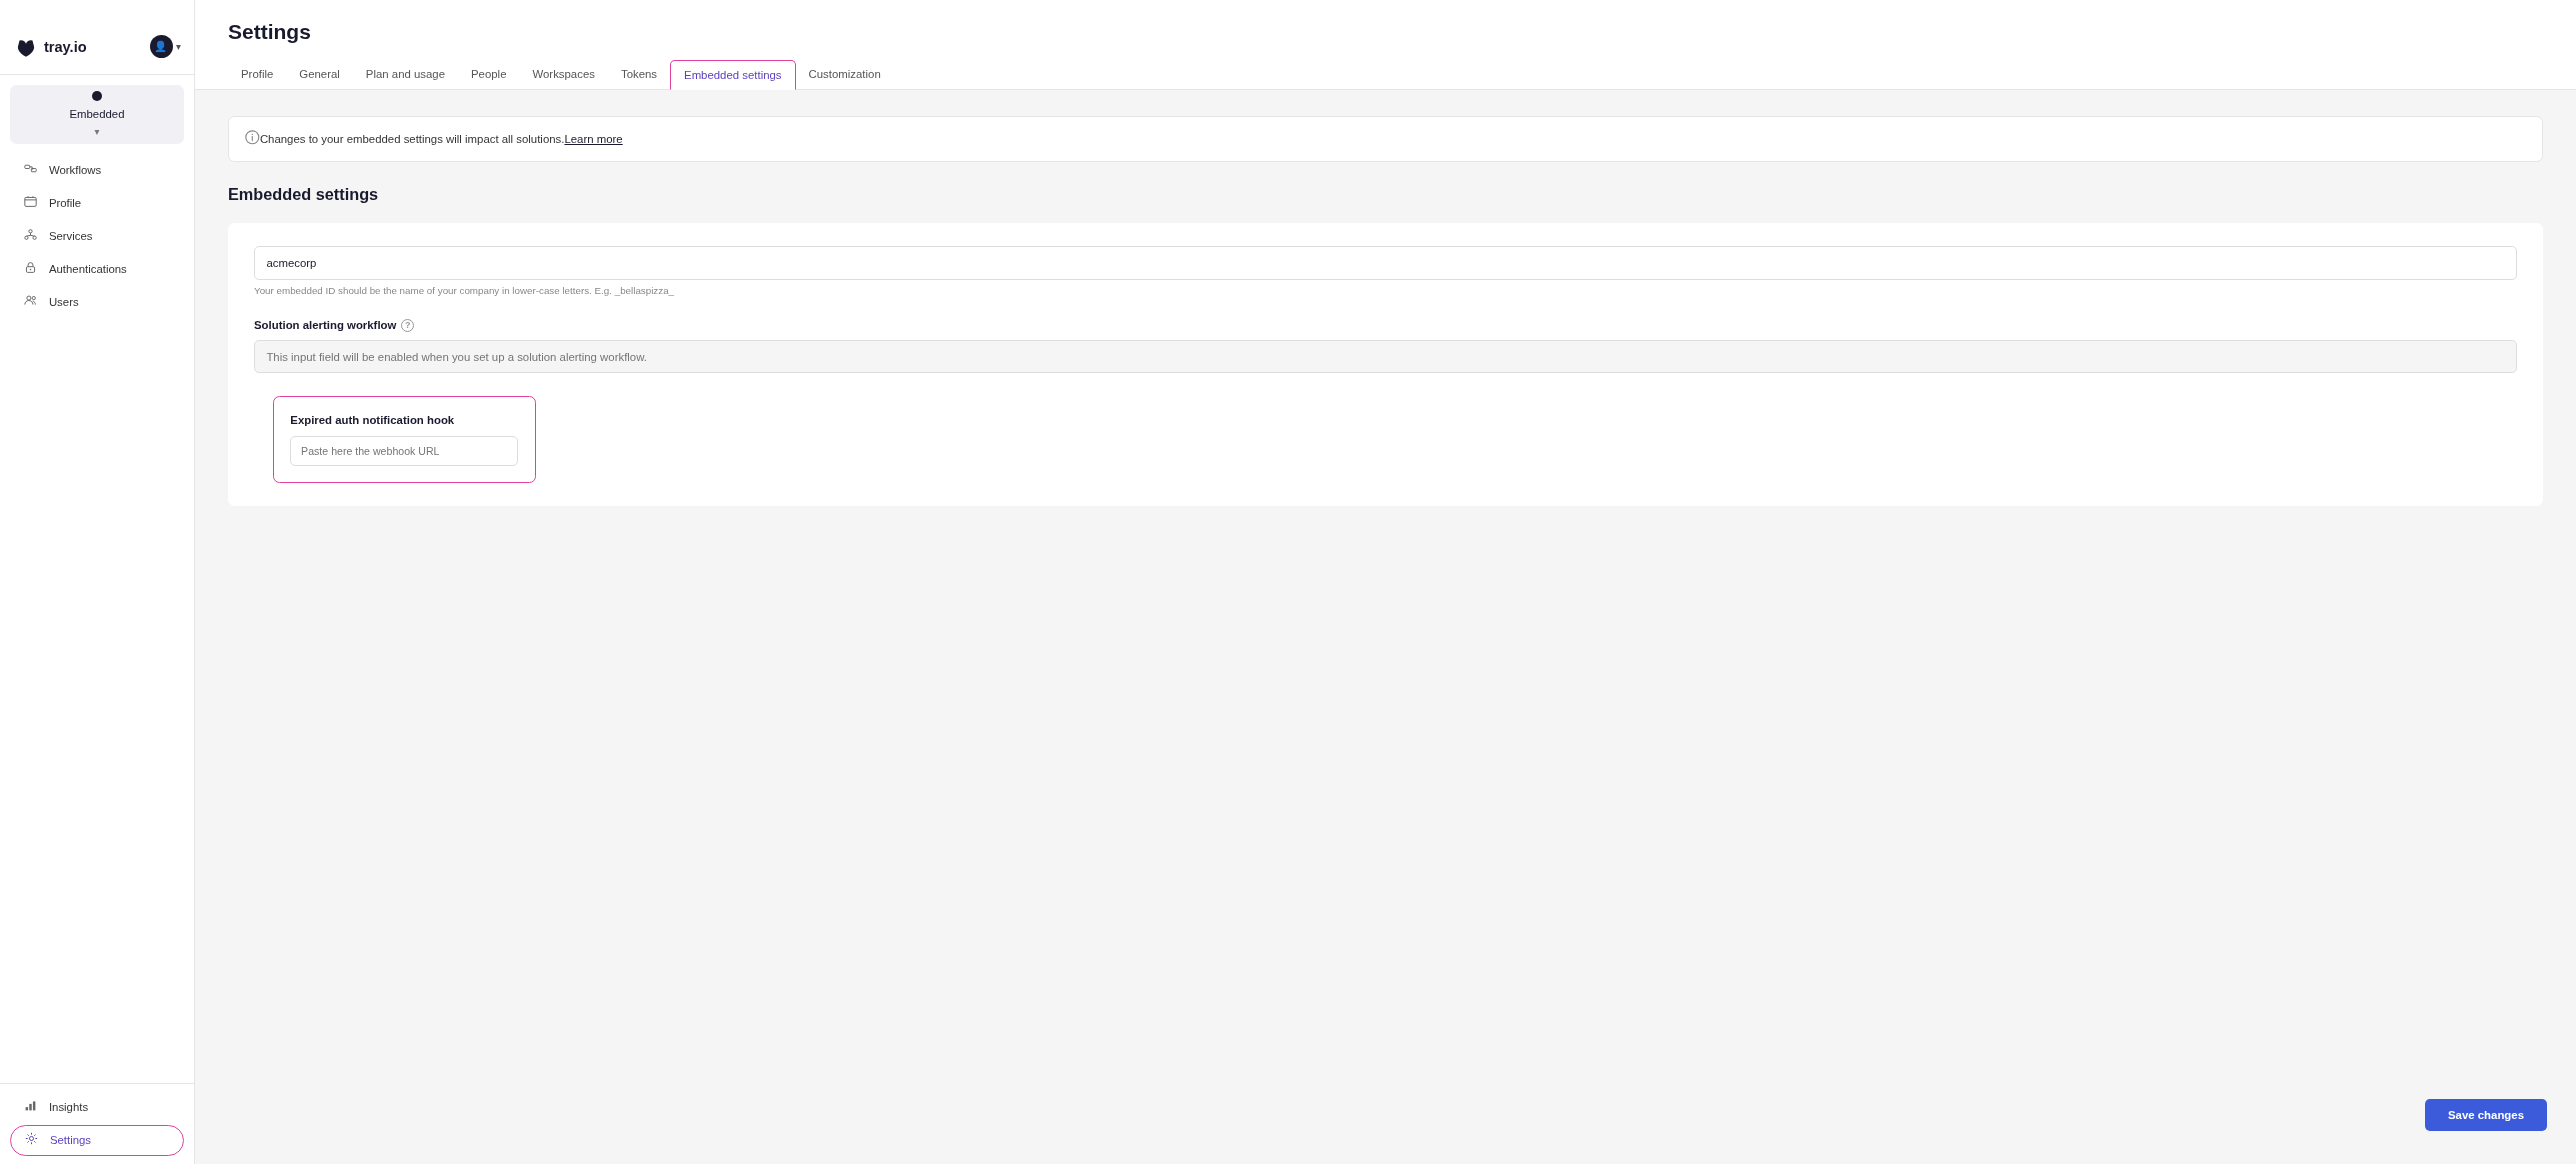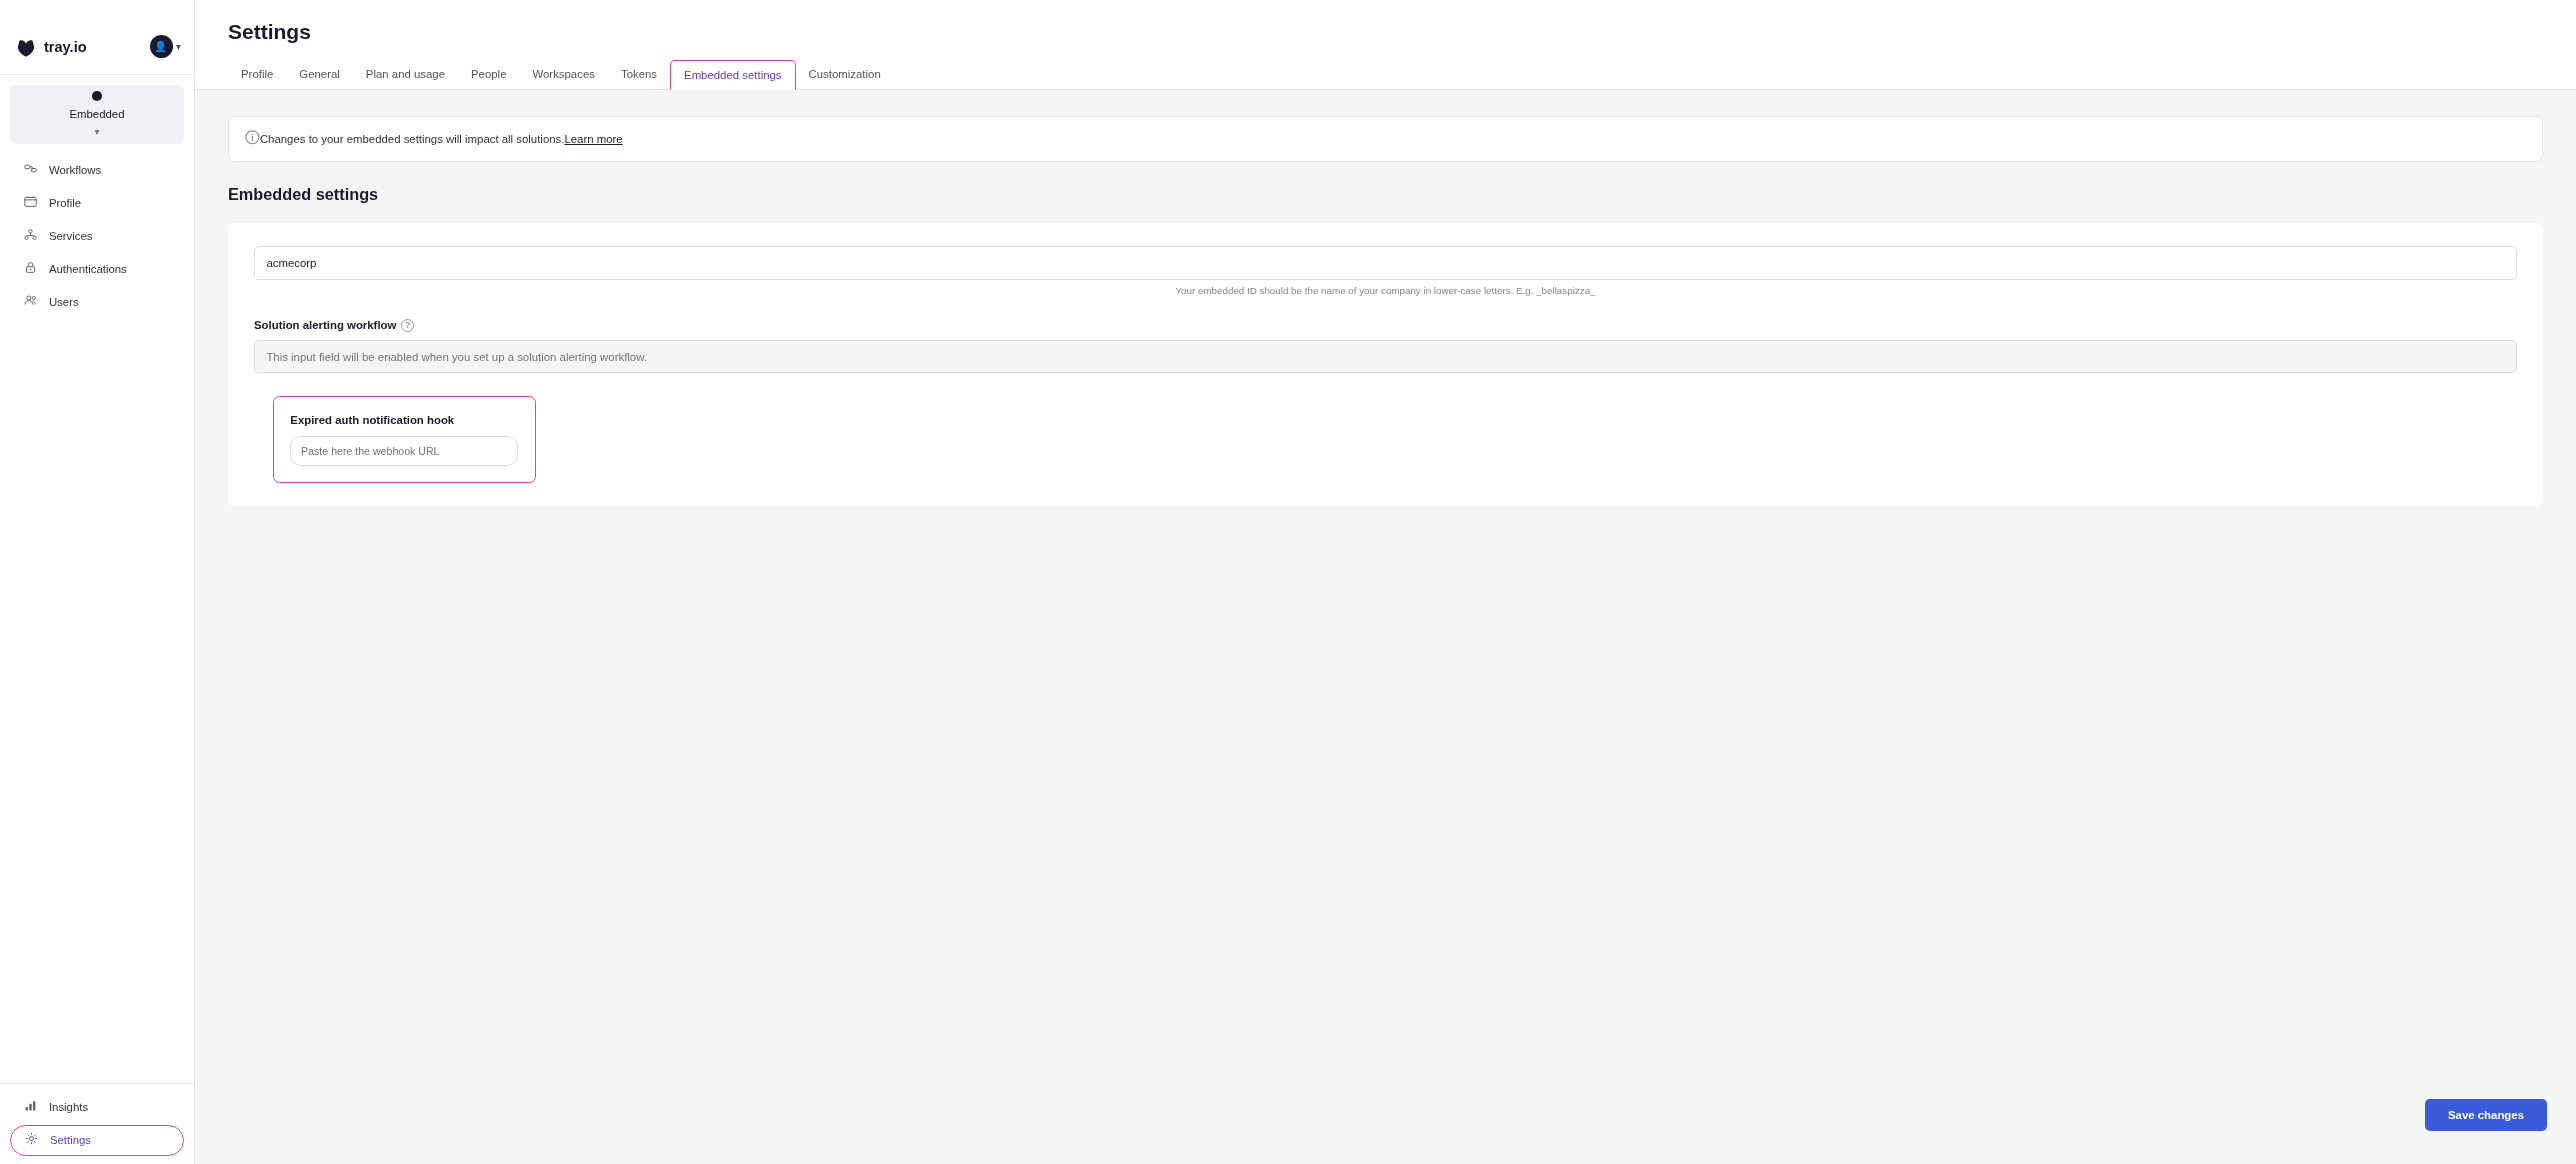--- a/index.html
+++ b/index.html
@@ -222,21 +222,20 @@
       padding: 9.8px 11.4px;
       font-size: 11.4px;
       color: #1a1a2e;
       outline: none;
       background: #fff;
     }
     .field-hint {
       margin-top: 4.9px;
       font-size: 9.8px;
       color: #888;
-      text-align: center;
     }
     .field-input.disabled {
       background: #f5f5f5;
       color: #aaa;
       cursor: not-allowed;
     }
 
     .highlighted-box {
       border: 1.6px solid #e040a0;
       border-radius: 6.5px;
@@ -244,21 +243,21 @@
       display: inline-block;
       min-width: 260px;
       margin-left: 19px;
     }
     .highlighted-box .field-label {
       margin-bottom: 9.8px;
     }
     .webhook-input {
       width: 228px;
       border: 0.8px solid #ddd;
-      border-radius: 11px;
+      border-radius: 5px;
       padding: 8.1px 9.8px;
       font-size: 10.6px;
       color: #aaa;
       outline: none;
       background: #fff;
     }
 
     .help-icon {
       width: 13px;
       height: 13px;

